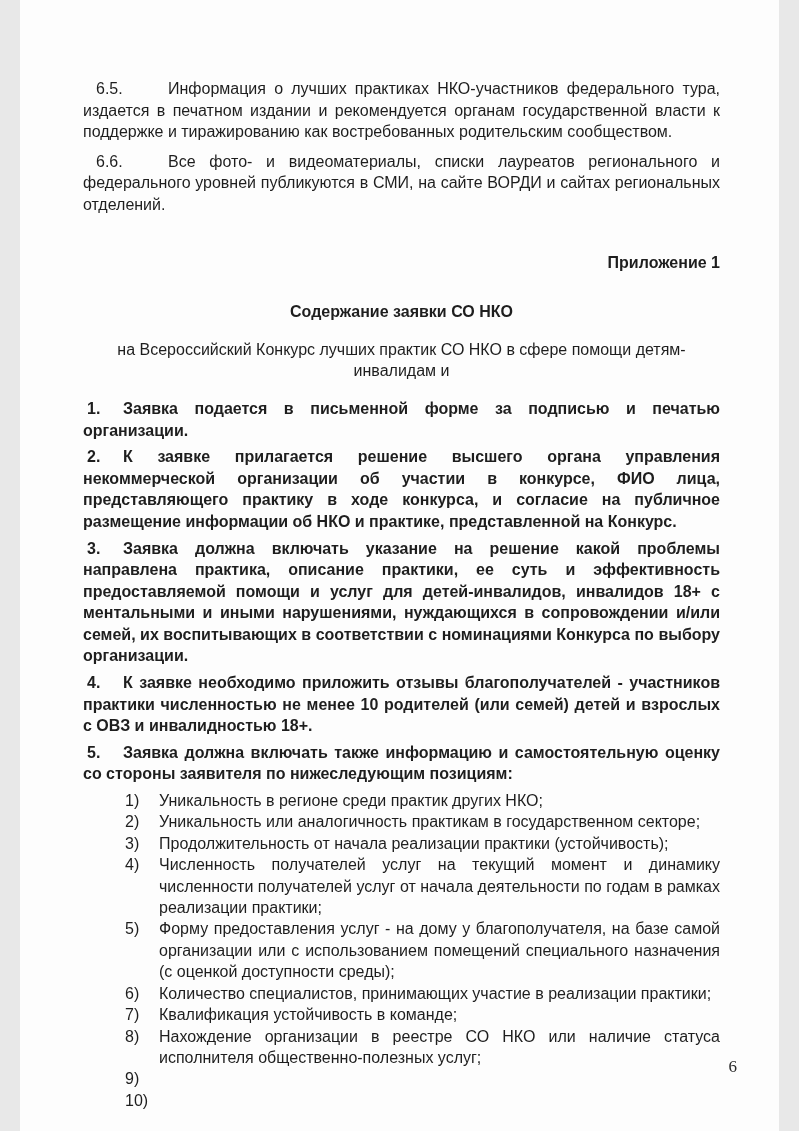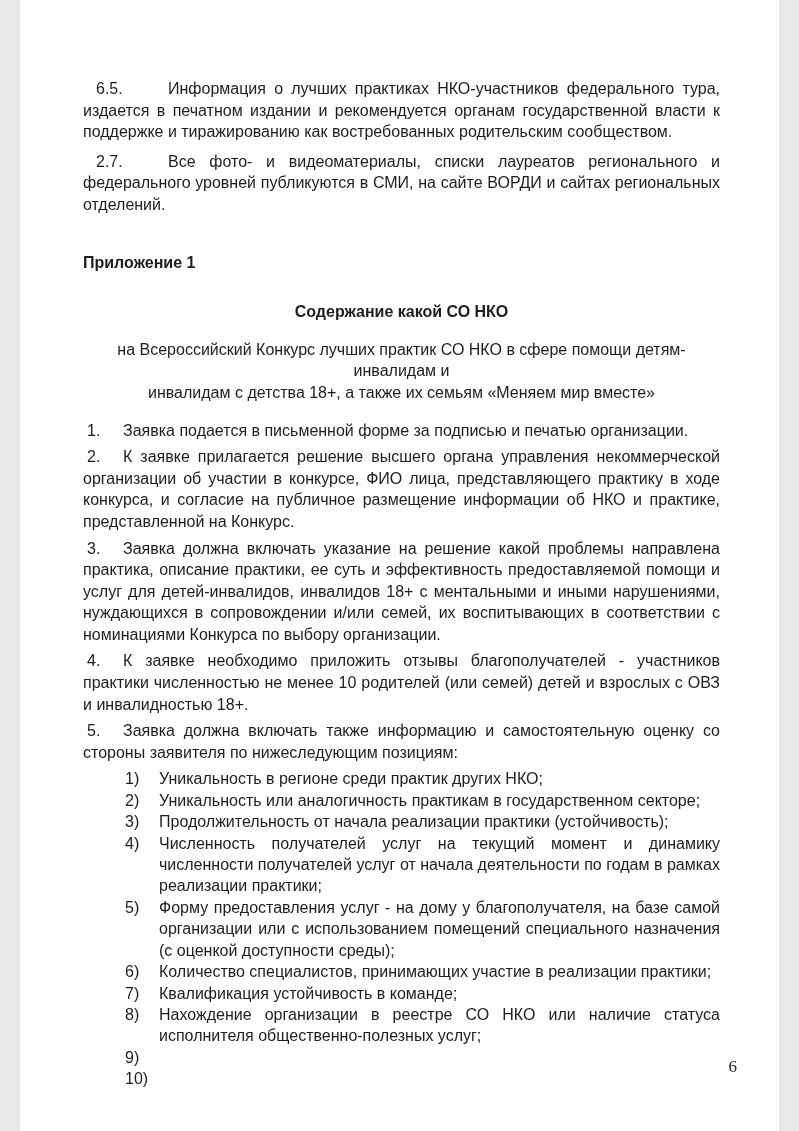--- a/index.html
+++ b/index.html
@@ -32,35 +32,36 @@
   }
   .p-sec .pnum {
     display: inline-block;
     box-sizing: border-box;
     width: 85px;
     padding-left: 13px;
   }
   
   .annex {
     margin-top: 36px;
-    text-align: left;
+    text-align: right;
     font-weight: bold;
   }
   .title {
     margin-top: 28px;
     text-align: center;
     font-weight: bold;
   }
   .subtitle {
     margin-top: 16px;
     text-align: center;
   }
   
   .items {
     margin-top: 16px;
+    font-weight: bold;
   }
   .p-item {
     margin: 0 0 5px 0;
     text-align: justify;
   }
   .p-item .pnum {
     display: inline-block;
     box-sizing: border-box;
     width: 40px;
     padding-left: 4px;
@@ -93,30 +94,29 @@
 </head>
 <body>
 
 <div class="page">
   <div class="content">
 
     <div>
 
         <p class="p-sec"><span class="pnum">6.5.</span><span>Информация о лучших практиках НКО-участников федерального тура, издается в печатном издании и рекомендуется органам государственной власти к поддержке и тиражированию как востребованных родительским сообществом.</span></p>
 
-        <p class="p-sec"><span class="pnum">2.7.</span><span>Все фото- и видеоматериалы, списки лауреатов регионального и федерального уровней публикуются в СМИ, на сайте ВОРДИ и сайтах региональных отделений.</span></p>
+        <p class="p-sec"><span class="pnum">6.6.</span><span>Все фото- и видеоматериалы, списки лауреатов регионального и федерального уровней публикуются в СМИ, на сайте ВОРДИ и сайтах региональных отделений.</span></p>
       </div>
 
     <div class="annex">Приложение 1</div>
 
-    <div class="title">Содержание какой СО НКО</div>
+    <div class="title">Содержание заявки СО НКО</div>
 
     <div class="subtitle">
       <div>на Всероссийский Конкурс лучших практик СО НКО в сфере помощи детям-инвалидам и</div>
-      <div>инвалидам с детства 18+, а также их семьям «Меняем мир вместе»</div>
     </div>
 
     <div class="items">
 
         <p class="p-item"><span class="pnum">1.</span><span>Заявка подается в письменной форме за подписью и печатью организации.</span></p>
 
         <p class="p-item"><span class="pnum">2.</span><span>К заявке прилагается решение высшего органа управления некоммерческой организации об участии в конкурсе, ФИО лица, представляющего практику в ходе конкурса, и согласие на публичное размещение информации об НКО и практике, представленной на Конкурс.</span></p>
 
         <p class="p-item"><span class="pnum">3.</span><span>Заявка должна включать указание на решение какой проблемы направлена практика, описание практики, ее суть и эффективность предоставляемой помощи и услуг для детей-инвалидов, инвалидов 18+ с ментальными и иными нарушениями, нуждающихся в сопровождении и/или семей, их воспитывающих в соответствии с номинациями Конкурса по выбору организации.</span></p>
 

